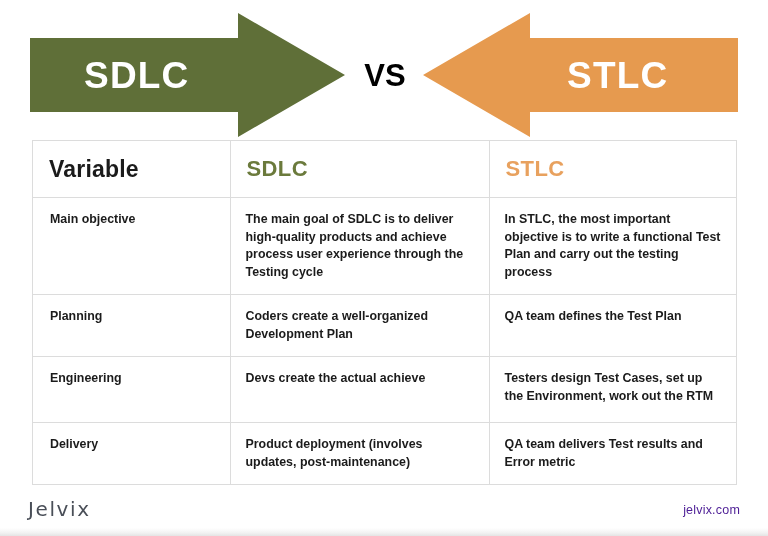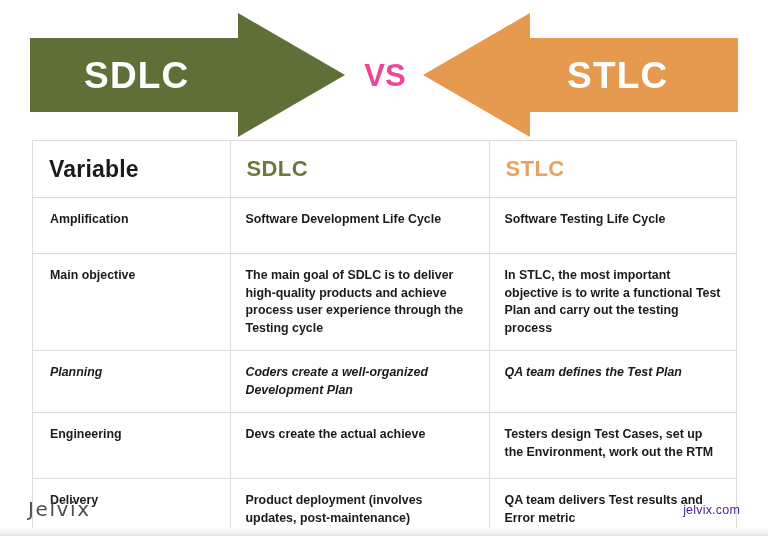--- a/index.html
+++ b/index.html
@@ -138,21 +138,21 @@
     padding-left: 17px;
   }
   tbody td.col-sdlc,
   tbody td.col-stlc {
     padding-left: 15px;
   }
 
   
   tr.r-amplification td { height: 56px; }
   tr.r-main td         { height: 88px; }
-  tr.r-planning td     { height: 51px; font-style: italic; }
+  tr.r-planning td     { height: 51px; }
   tr.r-engineering td  { height: 66px; }
   tr.r-delivery td     { height: 55px; }
 
   
   .footer {
     position: absolute;
     left: 0;
     top: 492px;
     width: 768px;
     height: 44px;
@@ -200,21 +200,21 @@
 
     <svg class="arrow-svg" viewBox="0 0 768 140">
 
       <polygon points="30,38 238,38 238,13 345,75 238,137 238,112 30,112" fill="#5f6f38"></polygon>
 
       <polygon points="738,38 530,38 530,13 423,75 530,137 530,112 738,112" fill="#e69a4f"></polygon>
     </svg>
 
     <div class="arrow-label left">SDLC</div>
 
-    <div class="vs-label" style="color: #ec4899;">VS</div>
+    <div class="vs-label" style="color: #000000;">VS</div>
 
     <div class="arrow-label right">STLC</div>
   </div>
 
   <div class="table-wrap">
     <table class="cmp">
       <colgroup>
         <col class="c1">
           <col class="c2">
           <col class="c3">
@@ -222,25 +222,20 @@
 
       <thead>
         <tr>
           <th class="h-variable" style="color: rgb(27, 27, 27);">Variable</th>
           <th class="h-sdlc" style="color: rgb(107, 122, 60);">SDLC</th>
           <th class="h-stlc" style="color: rgb(232, 161, 94);">STLC</th>
         </tr>
       </thead>
 
       <tbody>
-        <tr class="r-amplification">
-          <td class="var-cell">Amplification</td>
-          <td class="col-sdlc">Software Development Life Cycle</td>
-          <td class="col-stlc">Software Testing Life Cycle</td>
-        </tr>
 
         <tr class="r-main">
           <td class="var-cell">Main objective</td>
           <td class="col-sdlc">The main goal of SDLC is to deliver high-quality products and achieve process user experience through the Testing cycle</td>
           <td class="col-stlc">In STLC, the most important objective is to write a functional Test Plan and carry out the testing process</td>
         </tr>
 
         <tr class="r-planning">
           <td class="var-cell">Planning</td>
           <td class="col-sdlc">Coders create a well-organized Development Plan</td>

